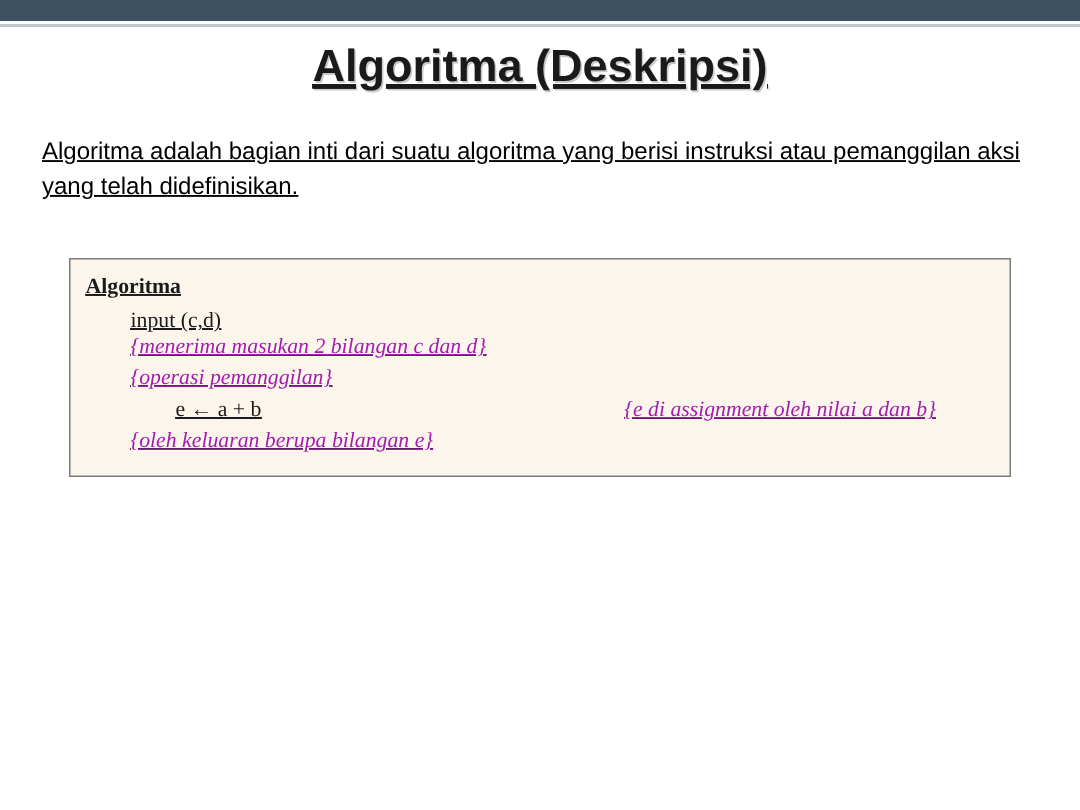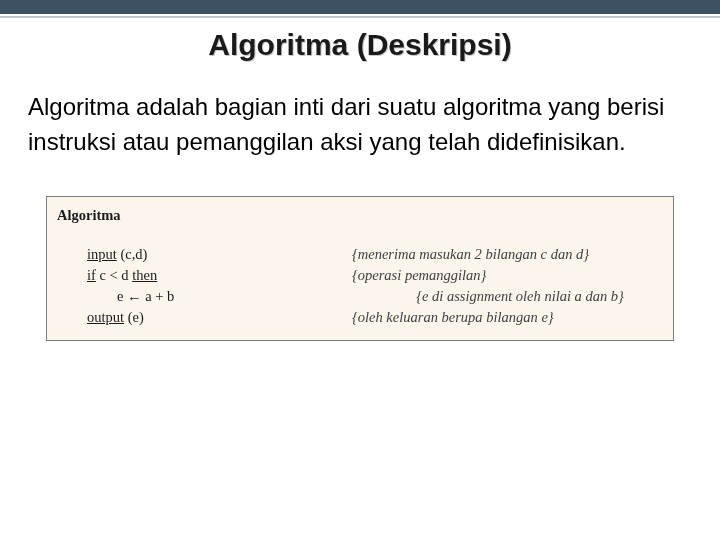--- a/index.html
+++ b/index.html
@@ -1,15 +1,15 @@
 <!DOCTYPE html>
 <html><head>
 <meta charset="utf-8">
 <style>
-  * { box-sizing: border-box; margin: 0; padding: 0; }
+  * { box-sizing: border-box; margin: 0; padding: 0; text-decoration: underline; }
   body {
     width: 720px;
     height: 540px;
     background: #ffffff;
     font-family: Arial, Helvetica, sans-serif;
     overflow: hidden;
     position: relative;
   }
   .top-accent-dark {
     height: 14px;
@@ -23,53 +23,53 @@
   .title {
     text-align: center;
     font-size: 30px;
     font-weight: bold;
     color: #1a1a1a;
     text-shadow: 1px 1px 0 #c9c9c9;
     margin-top: 10px;
     margin-bottom: 28px;
   }
   .body-text {
-    font-size: 24px;
+    font-size: 16px;
     color: #000;
     line-height: 1.45;
     padding: 0 26px 0 28px;
   }
   .code-box {
     margin: 36px 46px 0 46px;
     border: 1px solid #7b7b7b;
     background: #fbf5ec;
     padding: 10px 10px 10px 10px;
     font-family: 'Times New Roman', Times, serif;
     font-size: 14.5px;
     color: #1a1a1a;
     position: relative;
   }
   .code-box .hdr {
     font-weight: bold;
-    margin-bottom: 22px;
+    margin-bottom: 6px;
   }
   .code-line {
     display: flex;
     margin: 4px 0;
   }
   .code-line .lhs {
     width: 46%;
     white-space: pre;
   }
   .code-line .rhs {
     font-style: italic;
-    color: #404040;
+    color: #a21caf;
   }
   .kw { text-decoration: underline; }
-  .indent1 { padding-left: 30px; }
+  .indent1 { padding-left: 30px; flex-direction: column; }
   .indent2 { padding-left: 60px; gap: 48px; }
 </style>
 </head>
 <body>
 
 <div class="top-accent-dark"></div>
 <div class="top-accent-line"></div>
 
 <h1 class="title">Algoritma (Deskripsi)</h1>
 
@@ -77,28 +77,26 @@
 
 <div class="code-box">
   <div class="hdr">Algoritma</div>
 
   <div class="code-line indent1">
     <span class="lhs"><span class="kw">input</span><span> (c,d)</span></span>
     <span class="rhs">{menerima masukan 2 bilangan c dan d}</span>
   </div>
 
   <div class="code-line indent1">
-    <span class="lhs"><span class="kw">if</span><span> c &lt; d </span><span class="kw">then</span></span>
     <span class="rhs">{operasi pemanggilan}</span>
   </div>
 
   <div class="code-line indent2">
     <span class="lhs"><span>e ← a + b</span></span>
     <span class="rhs">{e di assignment oleh nilai a dan b}</span>
   </div>
 
 
 
   <div class="code-line indent1">
-    <span class="lhs"><span class="kw">output</span><span> (e)</span></span>
     <span class="rhs">{oleh keluaran berupa bilangan e}</span>
   </div>
 </div>
 
 </body></html>

